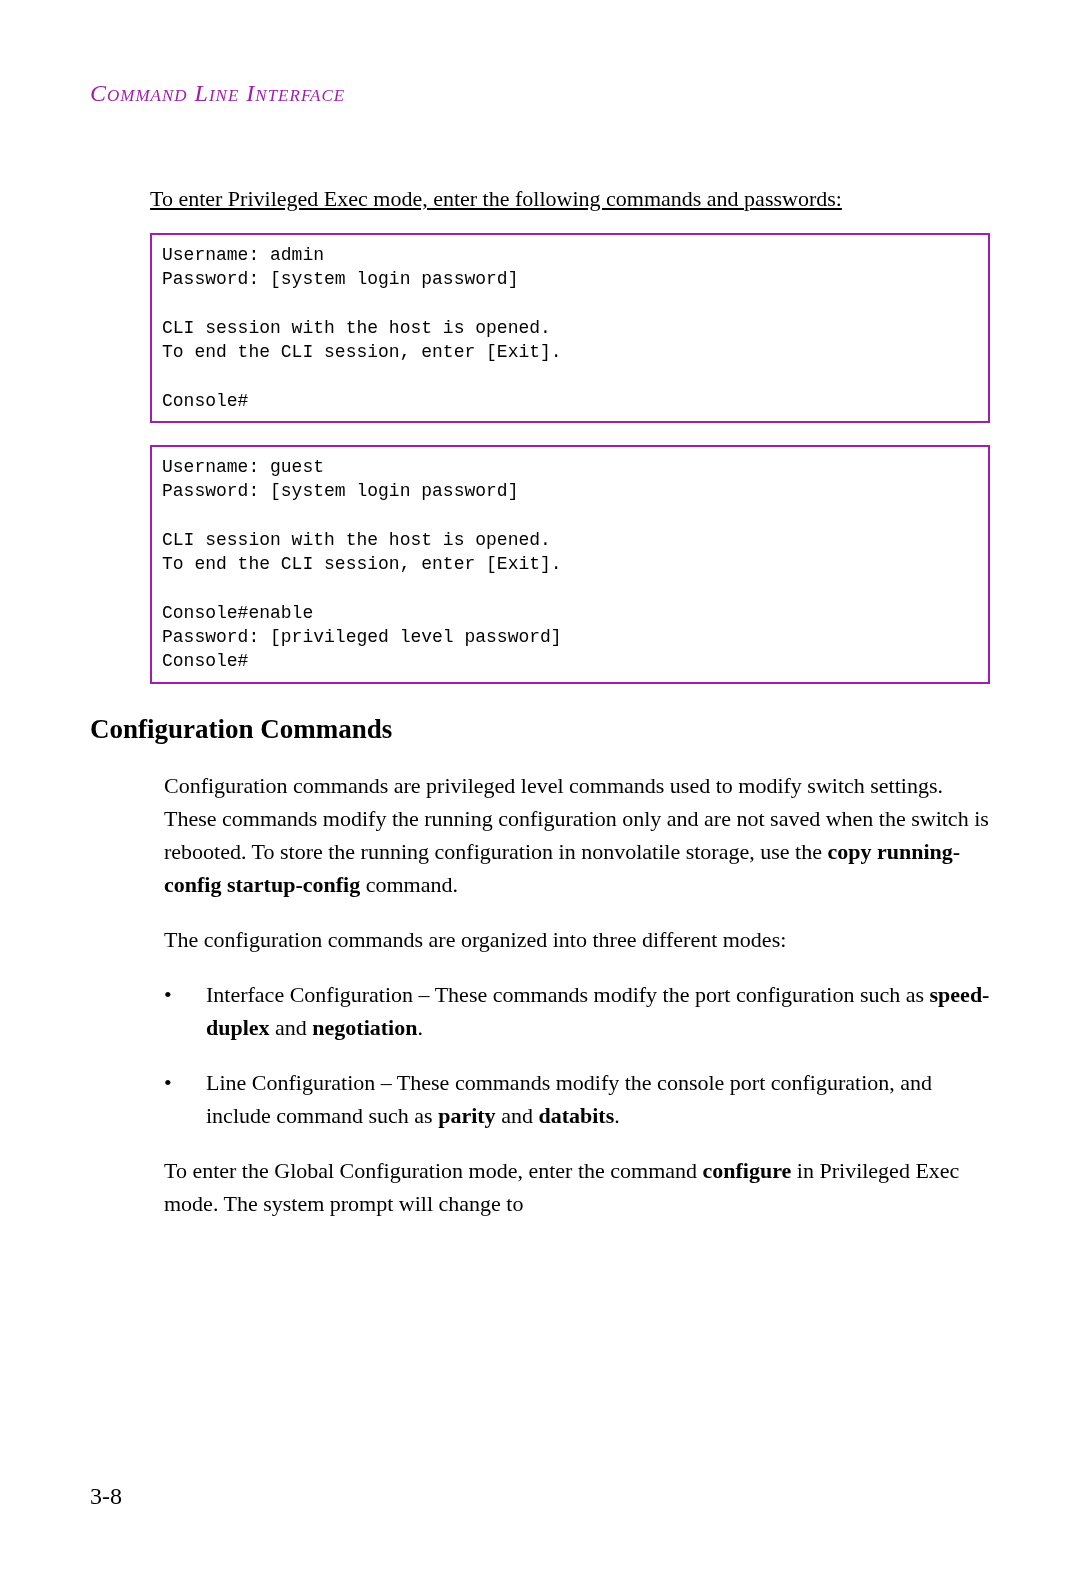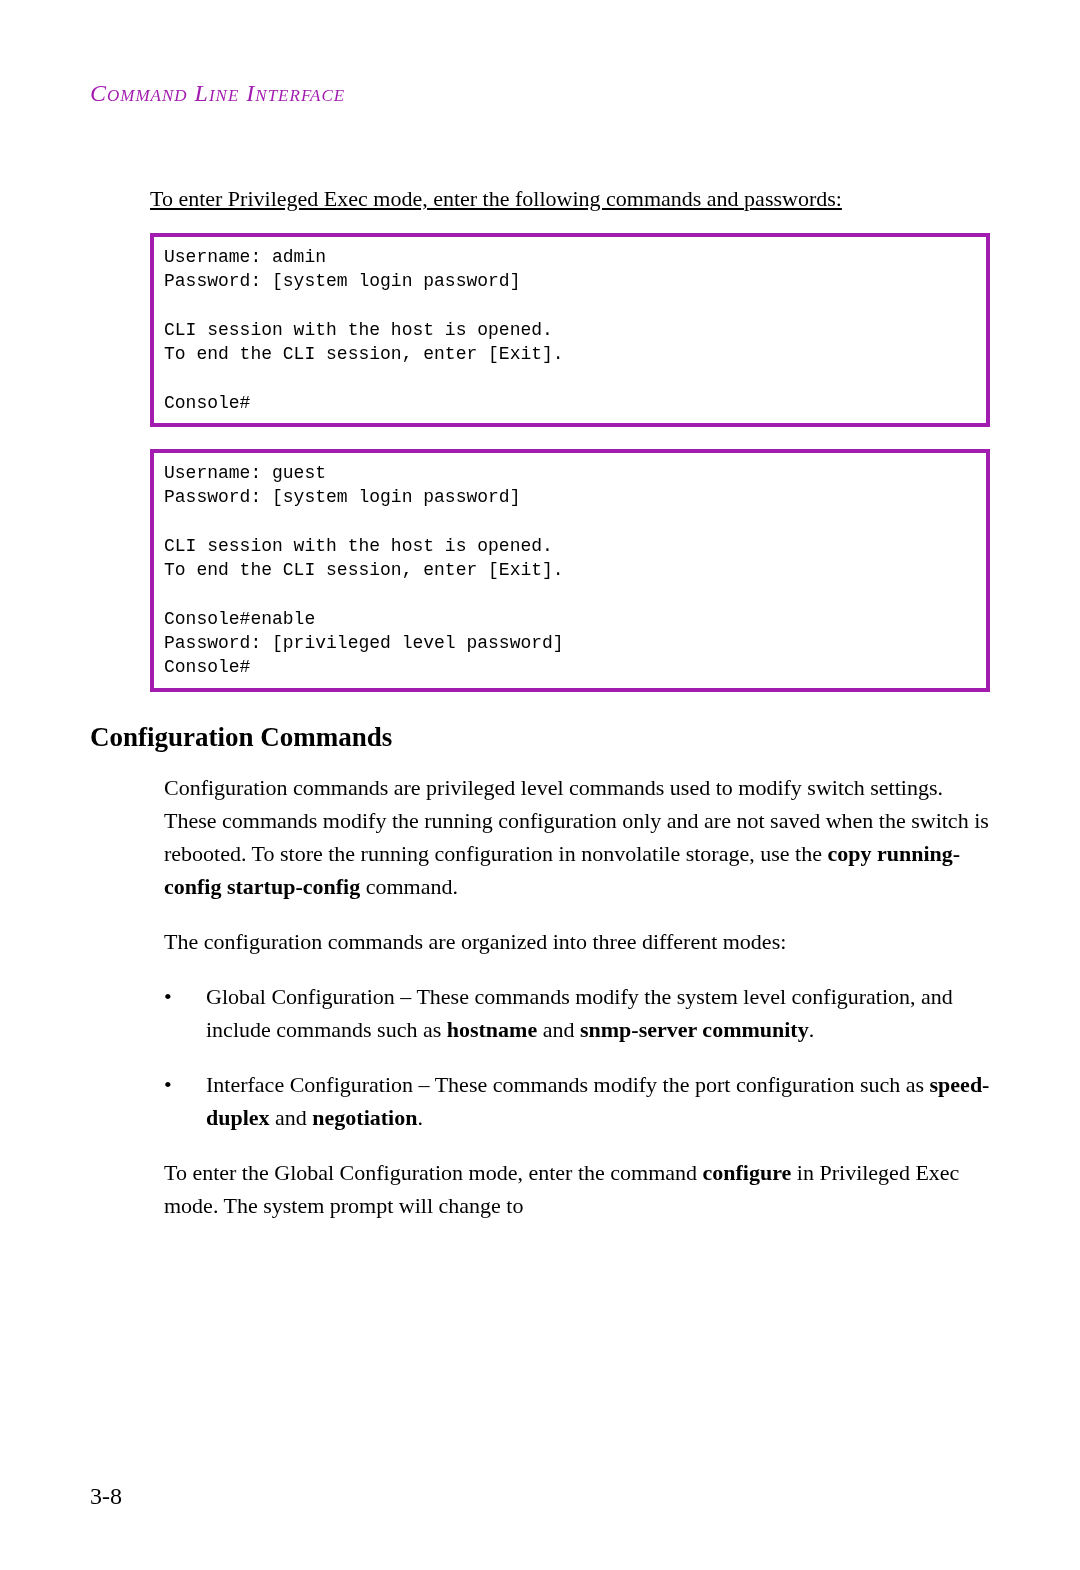--- a/index.html
+++ b/index.html
@@ -28,35 +28,35 @@
       margin-top: 75px;
       margin-left: 60px;
     }
     .intro-para {
       font-size: 22px;
       line-height: 1.5;
       margin-bottom: 18px;
       text-decoration: underline;
     }
     .code-box {
-      border: 4px solid #a21caf;
+      border: 2px solid #a21caf;
       padding: 8px 10px;
       font-family: 'Courier New', Courier, monospace;
       font-size: 18px;
       line-height: 1.35;
       white-space: pre;
       margin-bottom: 22px;
     }
     .section-heading {
       font-family: Georgia, 'Times New Roman', serif;
       font-weight: bold;
       font-size: 27px;
       margin-left: -60px;
       margin-top: 30px;
-      margin-bottom: 18px;
+      margin-bottom: 24px;
     }
     .body-para {
       font-size: 22px;
       line-height: 1.5;
       margin-bottom: 22px;
       margin-left: 14px;
     }
     .bold {
       font-weight: bold;
     }
@@ -112,21 +112,21 @@
 Password: [privileged level password]
 Console#</div>
 
   <h2 class="section-heading">Configuration Commands</h2>
 
   <p class="body-para"><span>Configuration commands are privileged level commands used to modify switch settings. These commands modify the running configuration only and are not saved when the switch is rebooted. To store the running configuration in nonvolatile storage, use the </span><span class="bold">copy running-config startup-config</span><span> command.</span></p>
 
   <p class="body-para">The configuration commands are organized into three different modes:</p>
 
   <ul class="bullet-list">
-    <li><span>Global Configuration – These commands modify the system level configuration, and include commands such as </span><span class="bold">hostname</span><span> and </span><span class="bold">snmp-server community</span><span>.</span></li>
     <li><span>Interface Configuration – These commands modify the port configuration such as </span><span class="bold">speed-duplex</span><span> and </span><span class="bold">negotiation</span><span>.</span></li>
+    <li><span>Line Configuration – These commands modify the console port configuration, and include command such as </span><span class="bold">parity</span><span> and </span><span class="bold">databits</span><span>.</span></li>
   </ul>
 
   <p class="body-para"><span>To enter the Global Configuration mode, enter the command </span><span class="bold">configure</span><span> in Privileged Exec mode. The system prompt will change to</span></p>
 
 </div>
 
 <div class="page-number">3-8</div>
 
 </body></html>

